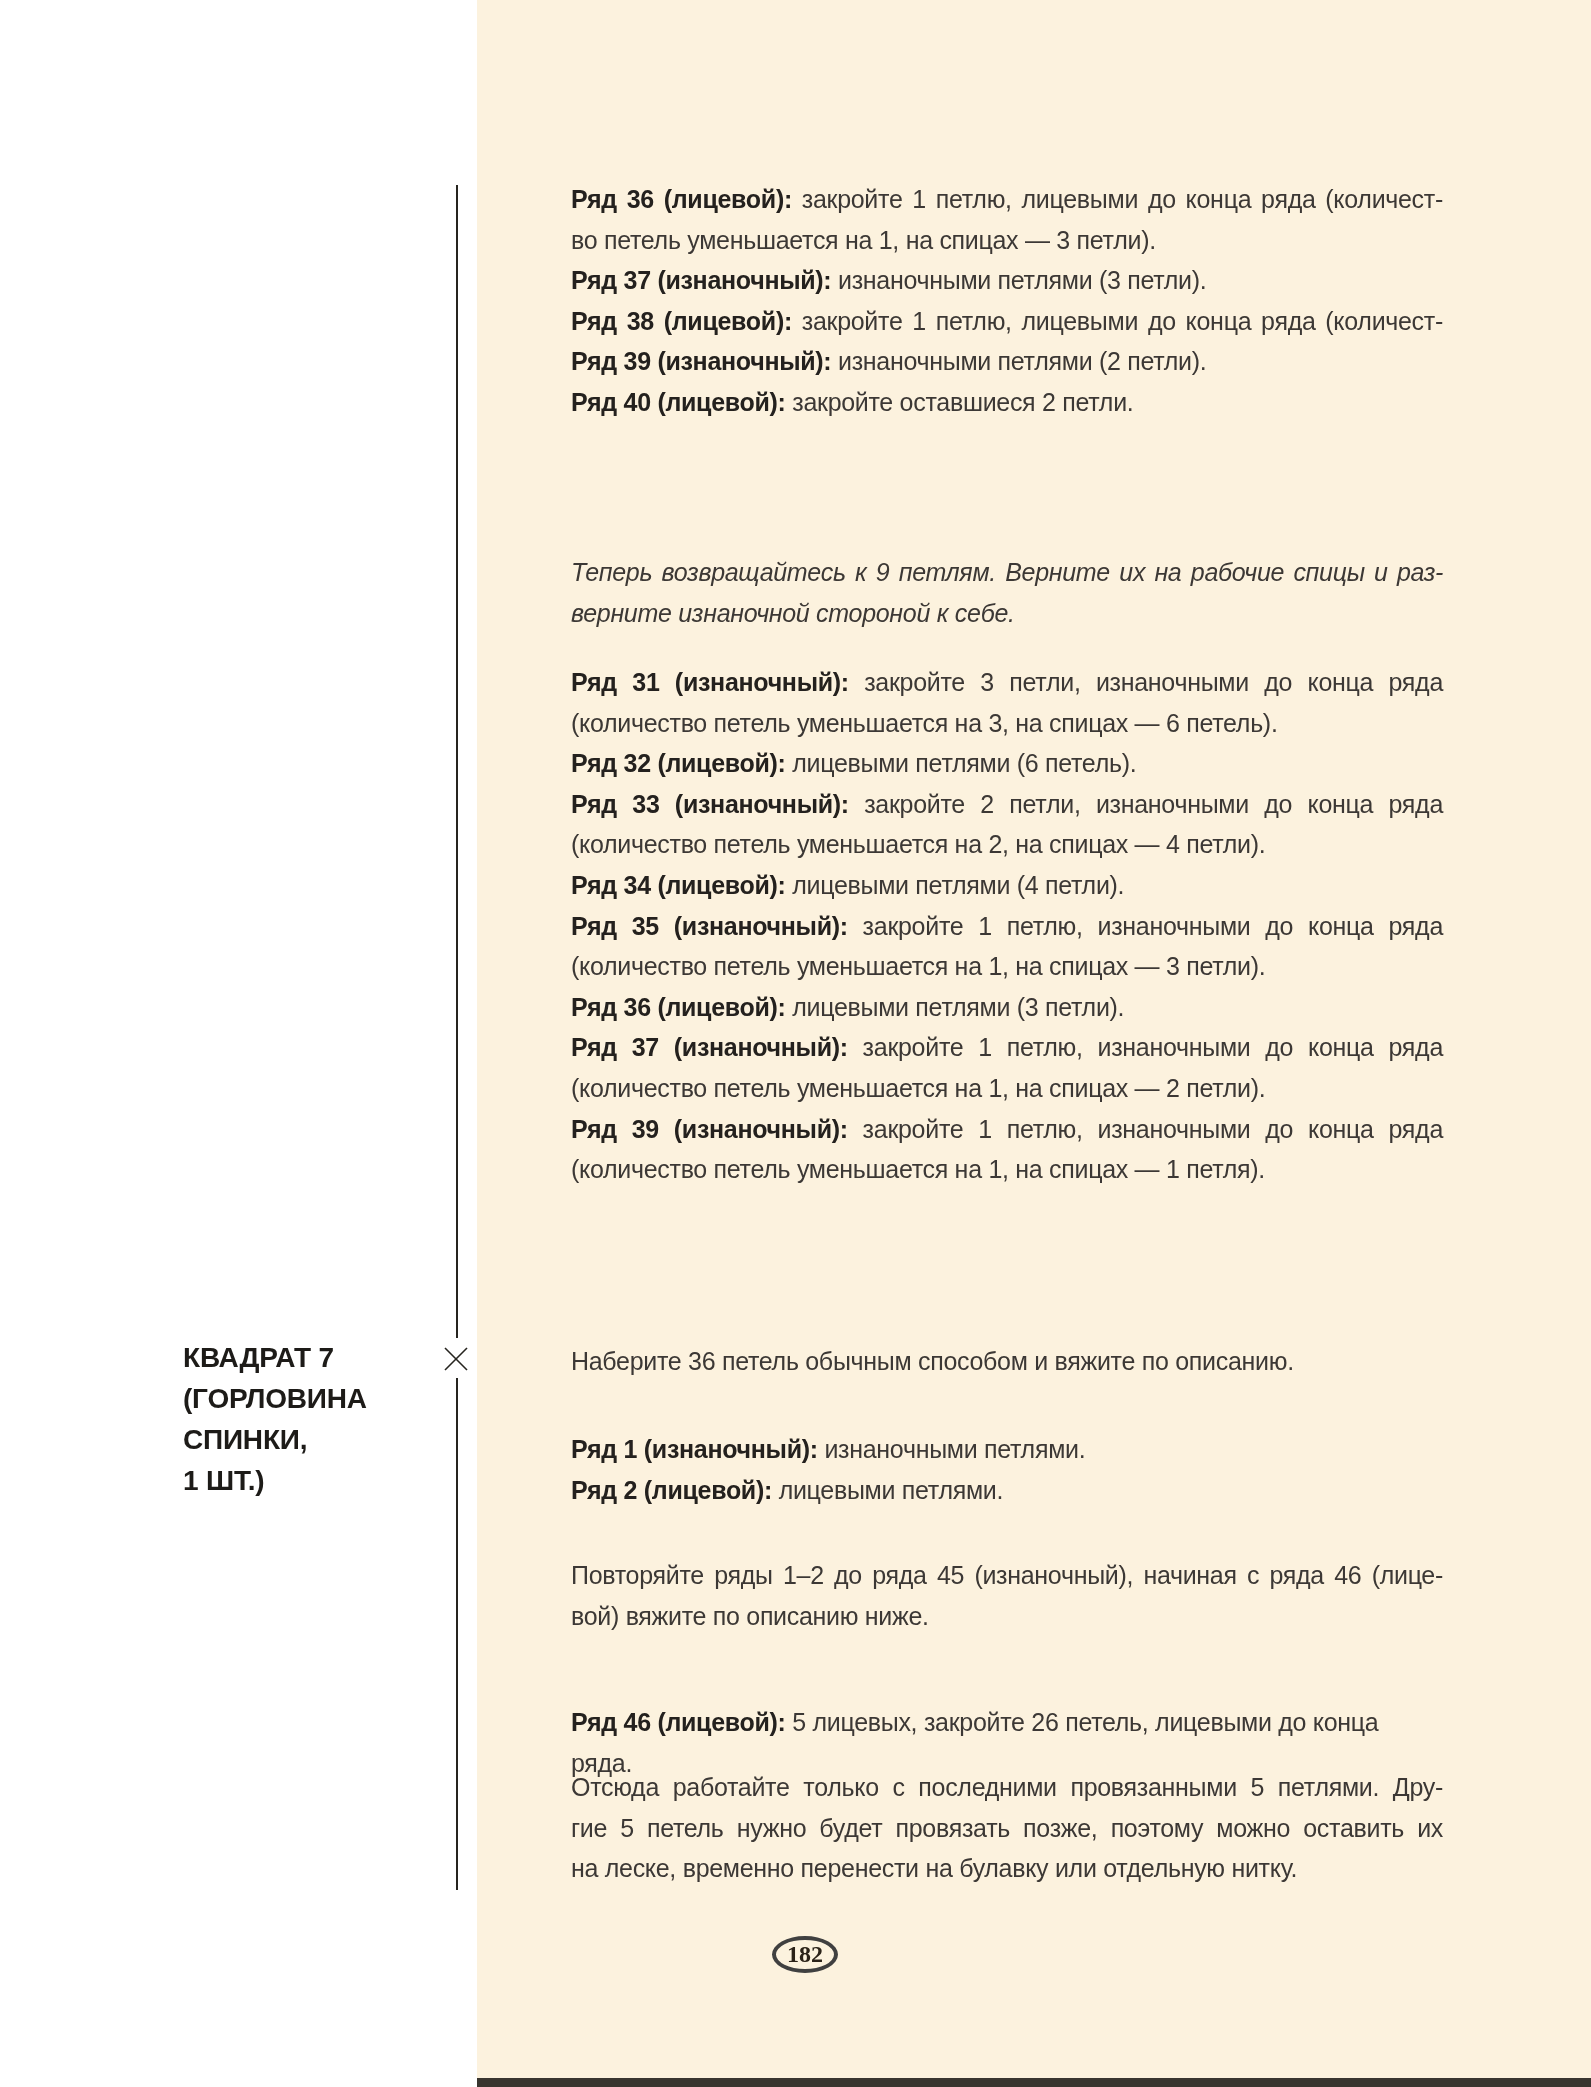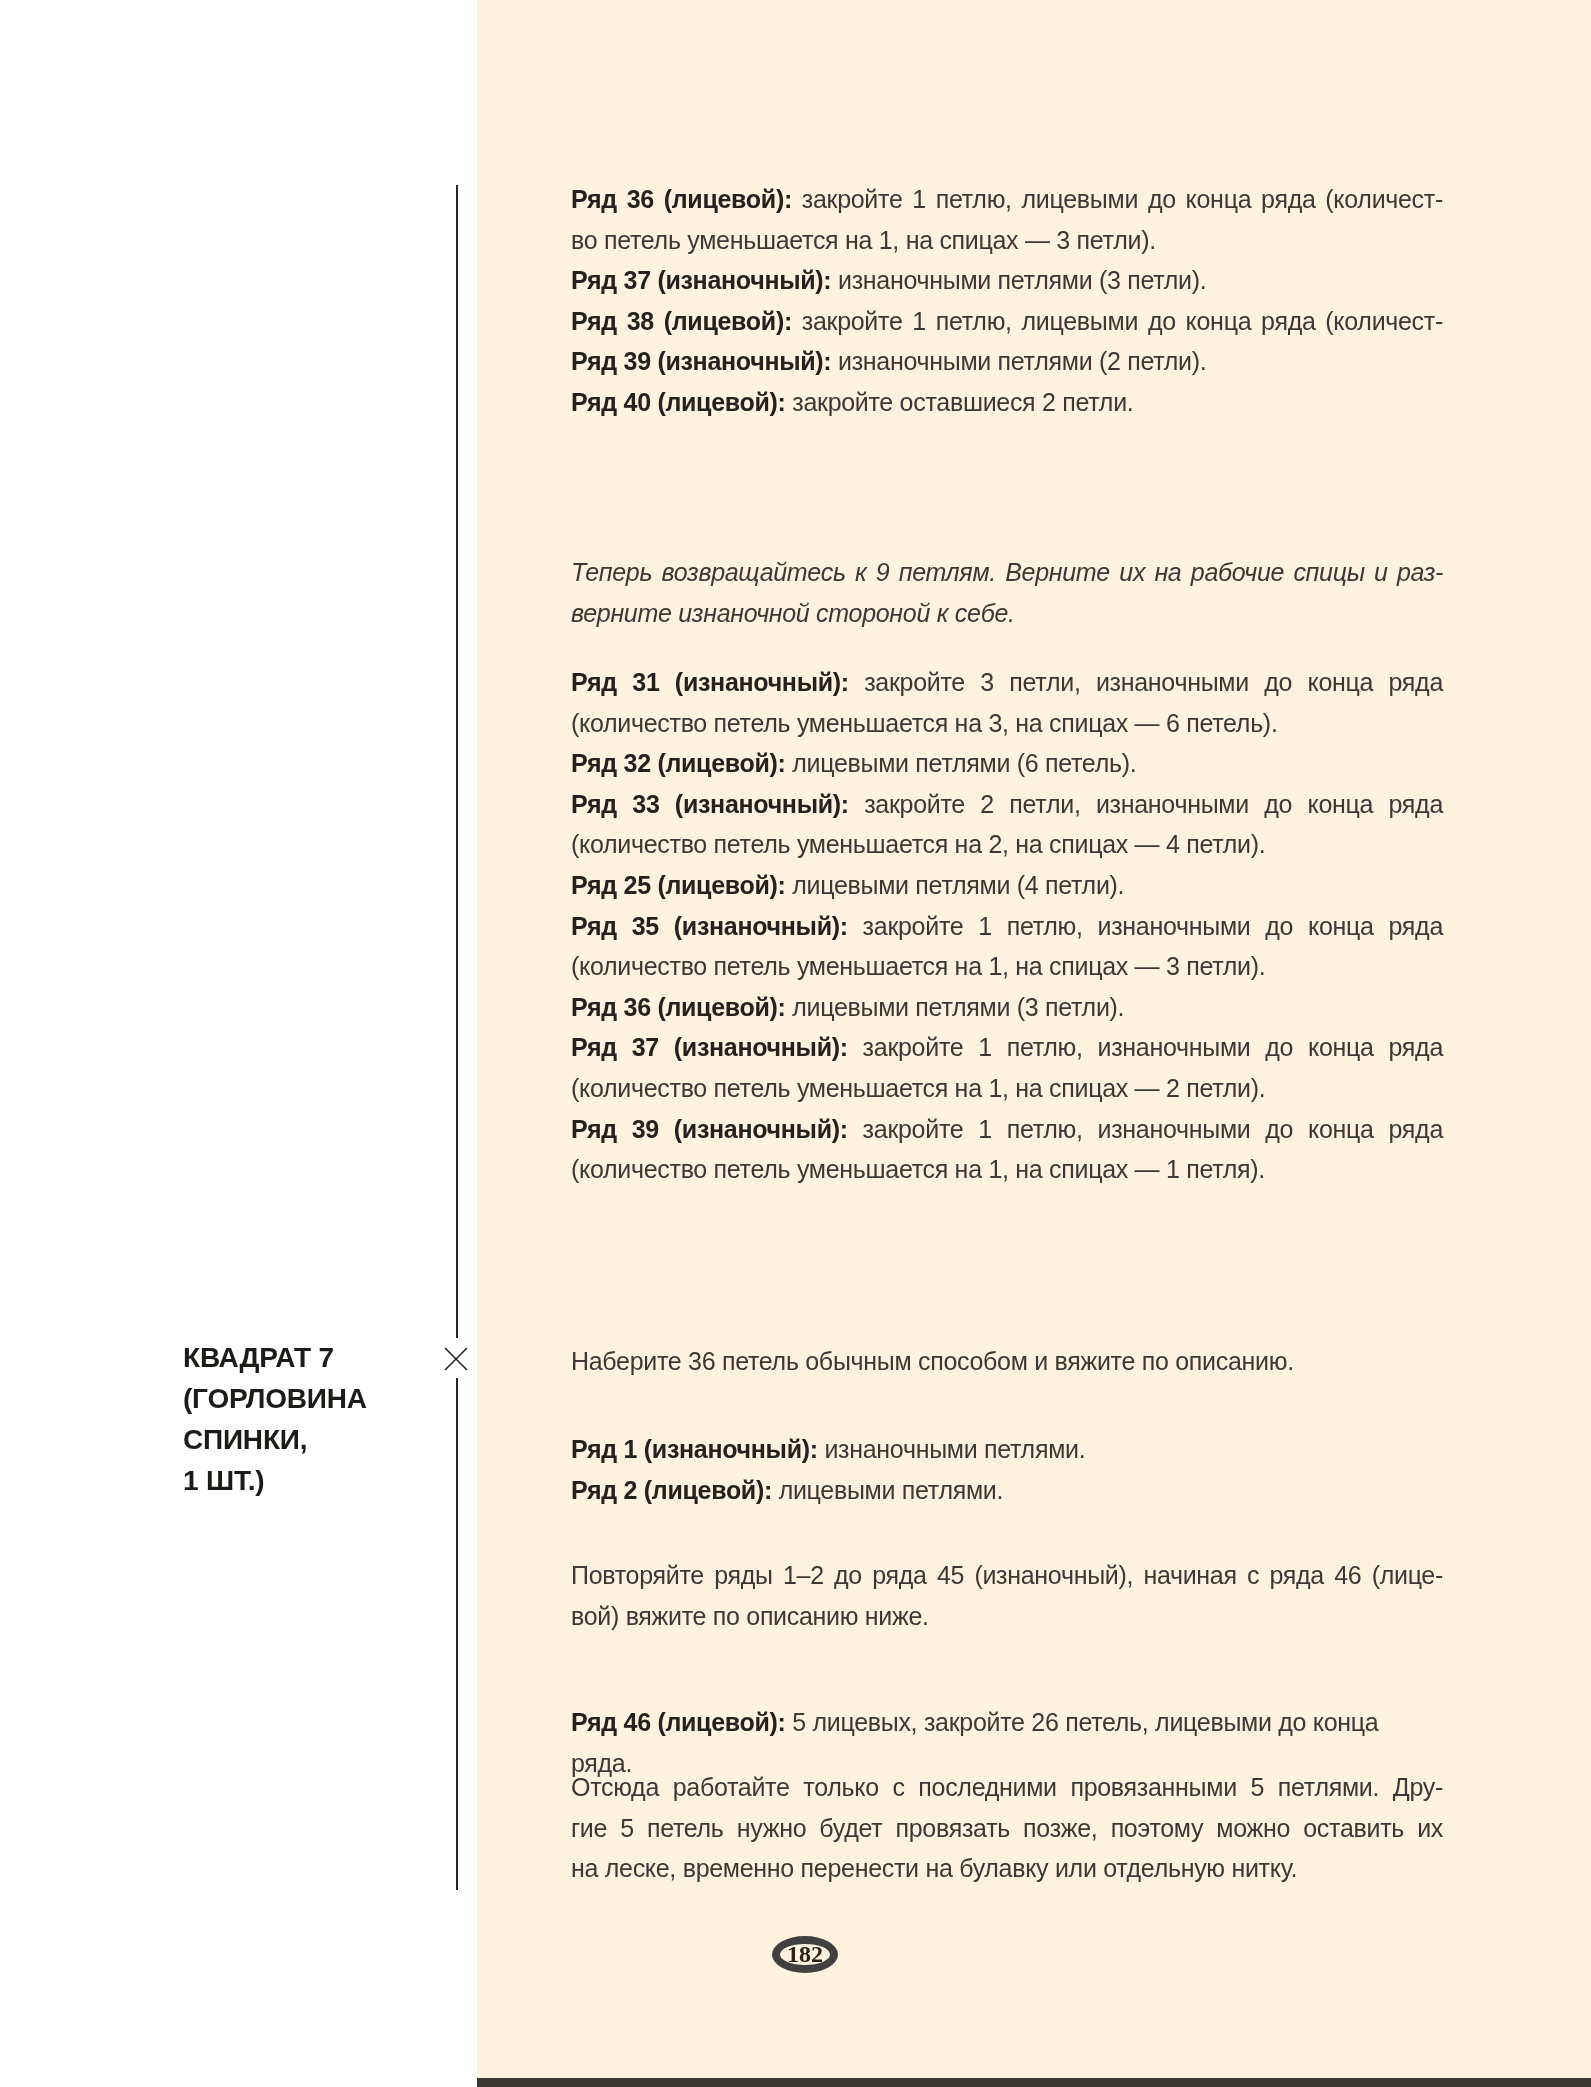--- a/index.html
+++ b/index.html
@@ -23,21 +23,21 @@
   .b5{top:1429px;} .b6{top:1555px;} .b7{top:1702px;} .b8{top:1767px;}
   .line{
     font-size:25px;line-height:40.6px;color:#3c3835;letter-spacing:-0.3px;
     text-align:left;white-space:normal;margin-left:48px;
   }
   .line.fill{text-align:justify;text-align-last:justify;}
   .line .b{font-weight:700;color:#24211e;}
   .line .n{font-weight:400;}
   .pagenum{
     position:absolute;left:772px;top:1936px;width:66px;height:37px;
-    border:8px solid #404040;border-radius:50%;box-sizing:border-box;
+    border:4px solid #404040;border-radius:50%;box-sizing:border-box;
     display:flex;align-items:center;justify-content:center;
     font-family:"Liberation Serif","DejaVu Serif",serif;font-weight:700;
     font-size:24px;color:#2b2218;
   }
 </style>
 </head>
 <body>
 
 <div class="page">
   <div class="panel"></div>
@@ -69,21 +69,21 @@
     <div class="block b2">
         <div class="line fill"><span class="n">Теперь возвращайтесь к 9 петлям. Верните их на рабочие спицы и раз-</span></div>
         <div class="line"><span class="n">верните изнаночной стороной к себе.</span></div>
       </div>
     <div class="block b3">
         <div class="line fill"><span class="b">Ряд 31 (изнаночный):</span><span class="n"> закройте 3 петли, изнаночными до конца ряда</span></div>
         <div class="line"><span class="n">(количество петель уменьшается на 3, на спицах — 6 петель).</span></div>
         <div class="line"><span class="b">Ряд 32 (лицевой):</span><span class="n"> лицевыми петлями (6 петель).</span></div>
         <div class="line fill"><span class="b">Ряд 33 (изнаночный):</span><span class="n"> закройте 2 петли, изнаночными до конца ряда</span></div>
         <div class="line"><span class="n">(количество петель уменьшается на 2, на спицах — 4 петли).</span></div>
-        <div class="line"><span class="b">Ряд 25 (лицевой):</span><span class="n"> лицевыми петлями (4 петли).</span></div>
+        <div class="line"><span class="b">Ряд 34 (лицевой):</span><span class="n"> лицевыми петлями (4 петли).</span></div>
         <div class="line fill"><span class="b">Ряд 35 (изнаночный):</span><span class="n"> закройте 1 петлю, изнаночными до конца ряда</span></div>
         <div class="line"><span class="n">(количество петель уменьшается на 1, на спицах — 3 петли).</span></div>
         <div class="line"><span class="b">Ряд 36 (лицевой):</span><span class="n"> лицевыми петлями (3 петли).</span></div>
         <div class="line fill"><span class="b">Ряд 37 (изнаночный):</span><span class="n"> закройте 1 петлю, изнаночными до конца ряда</span></div>
         <div class="line"><span class="n">(количество петель уменьшается на 1, на спицах — 2 петли).</span></div>
         <div class="line fill"><span class="b">Ряд 39 (изнаночный):</span><span class="n"> закройте 1 петлю, изнаночными до конца ряда</span></div>
         <div class="line"><span class="n">(количество петель уменьшается на 1, на спицах — 1 петля).</span></div>
       </div>
     <div class="block b4">
         <div class="line"><span class="n">Наберите 36 петель обычным способом и вяжите по описанию.</span></div>

